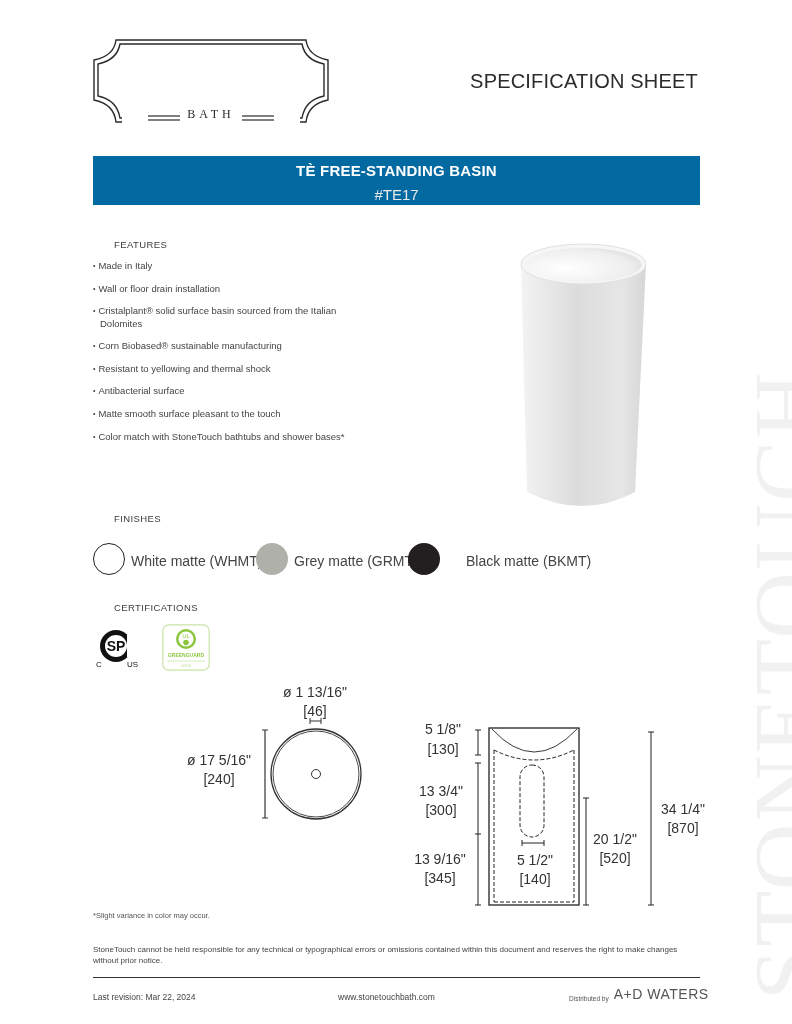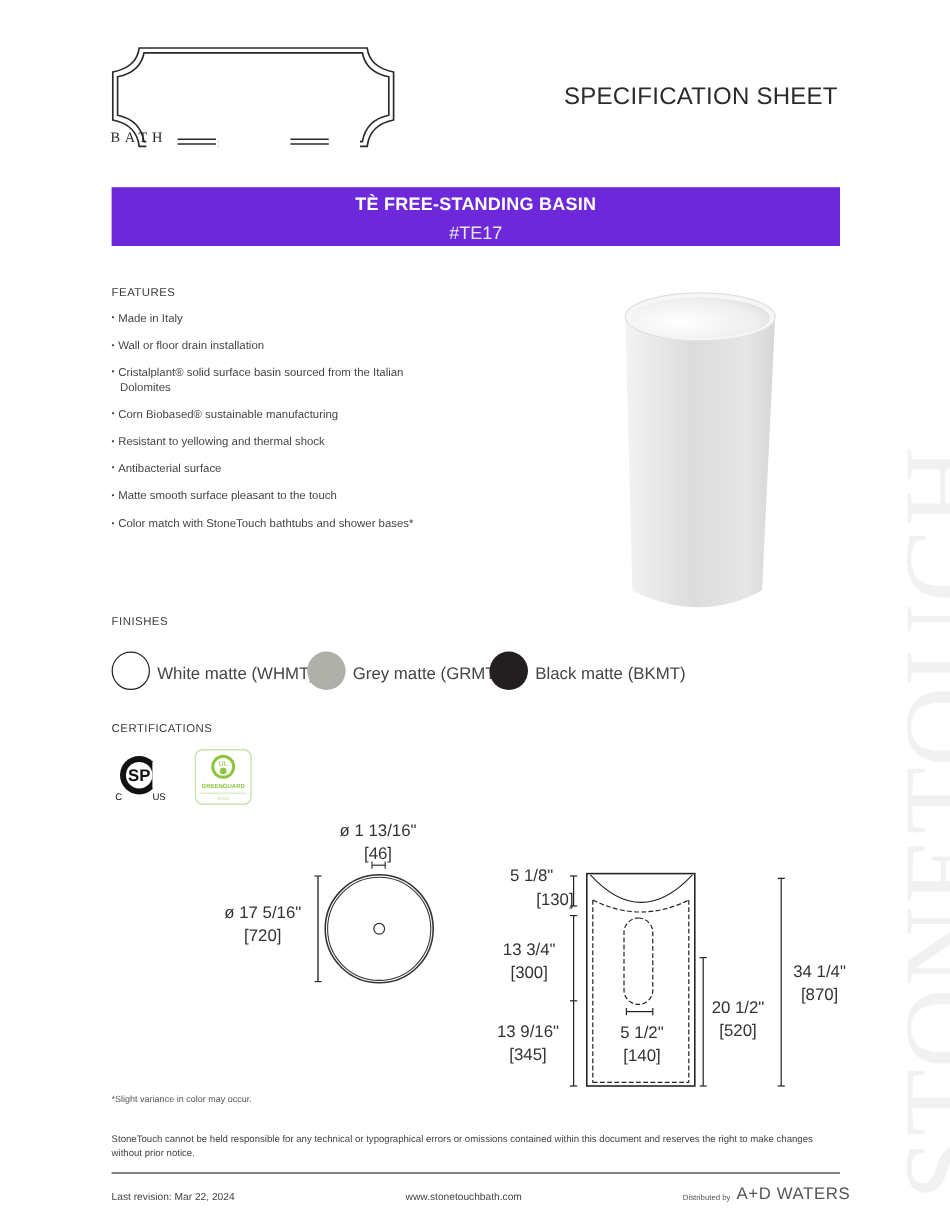--- a/index.html
+++ b/index.html
@@ -21,38 +21,38 @@
 
     
     .logo { left: 92px; top: 38px; width: 238px; height: 86px; }
     .logo svg { position: absolute; left: 0; top: 0; }
     .logo-main {
       position: absolute; left: 0; width: 238px; top: 27px; text-align: center;
       font-family: "Liberation Serif", "DejaVu Serif", serif; font-size: 24px;
       color: #2a2a2a; letter-spacing: 0.5px;
     }
     .logo-sub {
-      position: absolute; left: 0; width: 238px; top: 69px; 
+      position: absolute; left: 0; width: 238px; top: 69px; text-align: center;
       font-family: "Liberation Serif", "DejaVu Serif", serif; font-size: 12px;
       letter-spacing: 4px; color: #2a2a2a;
     }
 
     .spec-title {
       right: 94px; top: 70px; font-size: 20px; color: #2b2b2b; letter-spacing: 0.2px;
     }
 
     
     .band {
-      left: 93px; top: 156px; width: 607px; height: 49px; background: #6d28d9;
+      left: 93px; top: 156px; width: 607px; height: 49px; background: #0369a1;
       color: #fff; text-align: center;
     }
     .band-title { position: absolute; top: 6px; width: 100%; font-size: 15px; font-weight: bold; letter-spacing: 0.2px; }
     .band-code { position: absolute; top: 30px; width: 100%; font-size: 15px; color: #e8e8e8; }
 
-    .section-h { font-size: 9.5px; letter-spacing: 0.4px; color: #3c3c3c; }
+    .section-h { font-size: 9.5px; letter-spacing: 0.4px; color: #3c3c3c; margin-left: 21px; }
 
     .features { left: 93px; top: 260px; width: 300px; }
     .feature {
       font-size: 9.5px; color: #444; line-height: 12px; margin-bottom: 9.7px;
       padding-left: 7px; text-indent: -7px;
     }
     .feature::before { content: "\2022"; font-size: 7px; margin-right: 3px; position: relative; top: -1px; }
 
     
     .render { left: 515px; top: 240px; width: 140px; height: 270px; }
@@ -142,21 +142,21 @@
 
 <div class="abs section-h" style="left:93px; top:513px;">FINISHES</div>
 <div class="finish" style="left:93px;">
   <div class="swatch" style="background:#fff; border:1.3px solid #222;"></div>
   <div class="finish-label">White matte (WHMT)</div>
 </div>
 <div class="finish" style="left:256px;">
   <div class="swatch" style="background:#aeb0a9;"></div>
   <div class="finish-label">Grey matte (GRMT)</div>
 </div>
-<div class="finish" style="left:408px;">
+<div class="finish" style="left:408px;gap:20px;">
   <div class="swatch" style="background:#231f20;"></div>
   <div class="finish-label">Black matte (BKMT)</div>
 </div>
 
 <div class="abs section-h" style="left:93px; top:602px;">CERTIFICATIONS</div>
 <div class="abs cert-csa">
   <svg width="50" height="44" viewBox="0 0 50 44">
     <circle cx="22" cy="19" r="16" fill="#111"></circle>
     <circle cx="22" cy="19" r="11" fill="#fff"></circle>
     <rect x="33" y="8" width="6" height="22" fill="#fff"></rect>
@@ -174,21 +174,21 @@
     <circle cx="24" cy="18.5" r="2.8" fill="#8cc63f"></circle>
     <text x="24" y="33" text-anchor="middle" font-family="Liberation Sans, sans-serif" font-size="5" font-weight="bold" fill="#8cc63f">GREENGUARD</text>
     <line x1="5" y1="37" x2="43" y2="37" stroke="#c9e3a8" stroke-width="0.8"></line>
     <text x="24" y="43" text-anchor="middle" font-family="Liberation Sans, sans-serif" font-size="3.5" fill="#b5d98a">GOLD</text>
   </svg>
 </div>
 
 <div class="abs dim" style="left:275px; top:683px; width:80px;">ø 1 13/16"</div>
 <div class="abs dim" style="left:275px; top:702px; width:80px;">[46]</div>
 <div class="abs dim" style="left:178px; top:751px; width:82px;">ø 17 5/16"</div>
-<div class="abs dim" style="left:178px; top:770px; width:82px;">[720]</div>
+<div class="abs dim" style="left:178px; top:770px; width:82px;">[240]</div>
 
 <svg class="abs" style="left:255px; top:715px;" width="120" height="110" viewBox="0 0 120 110">
   <g stroke="#333" fill="none">
     <line x1="10" y1="15" x2="10" y2="103" stroke-width="1.2"></line>
     <line x1="7" y1="15" x2="13" y2="15"></line>
     <line x1="7" y1="103" x2="13" y2="103"></line>
     <line x1="55" y1="6" x2="66" y2="6"></line>
     <line x1="55" y1="3" x2="55" y2="9"></line>
       <line x1="66" y1="3" x2="66" y2="9"></line>
     <circle cx="61" cy="59" r="45" stroke-width="1.3"></circle>
@@ -219,21 +219,21 @@
     <line x1="116" y1="78" x2="116" y2="185"></line>
     <line x1="113" y1="78" x2="119" y2="78"></line>
       <line x1="113" y1="185" x2="119" y2="185"></line>
     <line x1="181" y1="12" x2="181" y2="185"></line>
     <line x1="178" y1="12" x2="184" y2="12"></line>
       <line x1="178" y1="185" x2="184" y2="185"></line>
   </g>
 </svg>
 
 <div class="abs dim" style="left:408px; top:720px; width:70px;">5 1/8"</div>
-<div class="abs dim" style="left:408px; top:740px; width:70px;text-align:right;">[130]</div>
+<div class="abs dim" style="left:408px; top:740px; width:70px;">[130]</div>
 <div class="abs dim" style="left:405px; top:782px; width:72px;">13 3/4"</div>
 <div class="abs dim" style="left:405px; top:801px; width:72px;">[300]</div>
 <div class="abs dim" style="left:404px; top:850px; width:72px;">13 9/16"</div>
 <div class="abs dim" style="left:404px; top:869px; width:72px;">[345]</div>
 <div class="abs dim" style="left:500px; top:851px; width:70px;">5 1/2"</div>
 <div class="abs dim" style="left:500px; top:870px; width:70px;">[140]</div>
 <div class="abs dim" style="left:580px; top:830px; width:70px;">20 1/2"</div>
 <div class="abs dim" style="left:580px; top:849px; width:70px;">[520]</div>
 <div class="abs dim" style="left:648px; top:800px; width:70px;">34 1/4"</div>
 <div class="abs dim" style="left:648px; top:819px; width:70px;">[870]</div>

